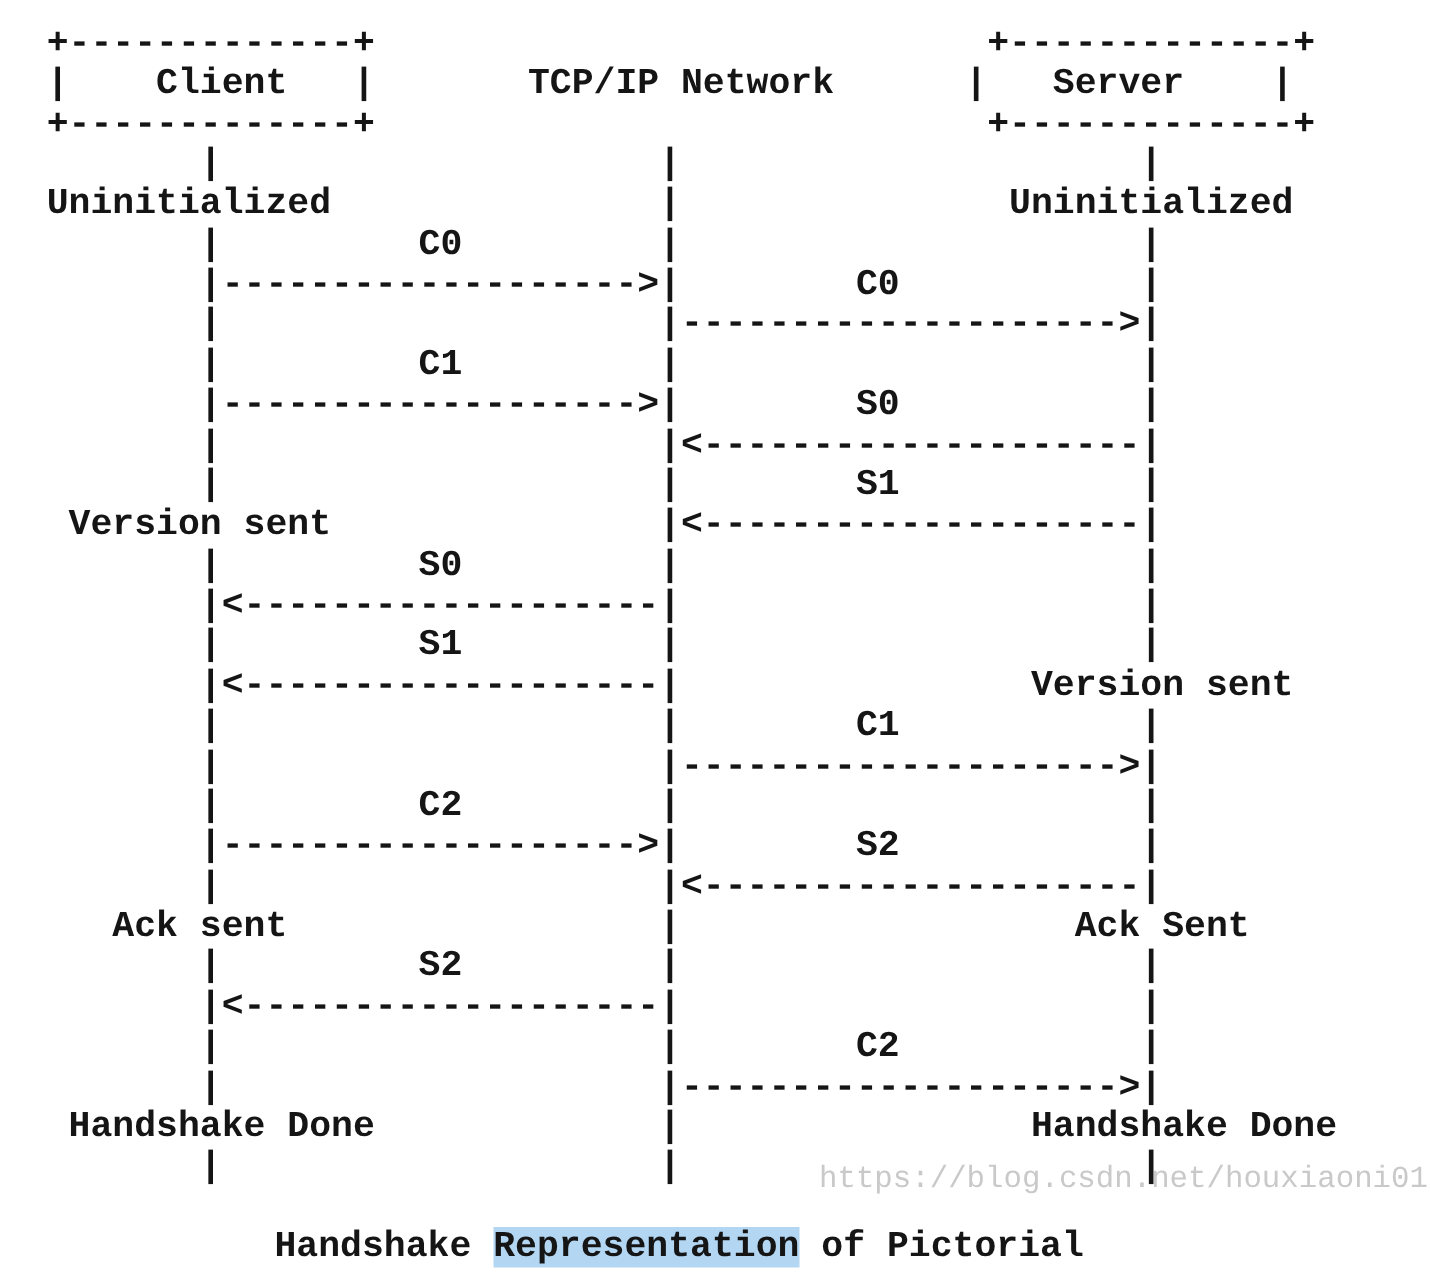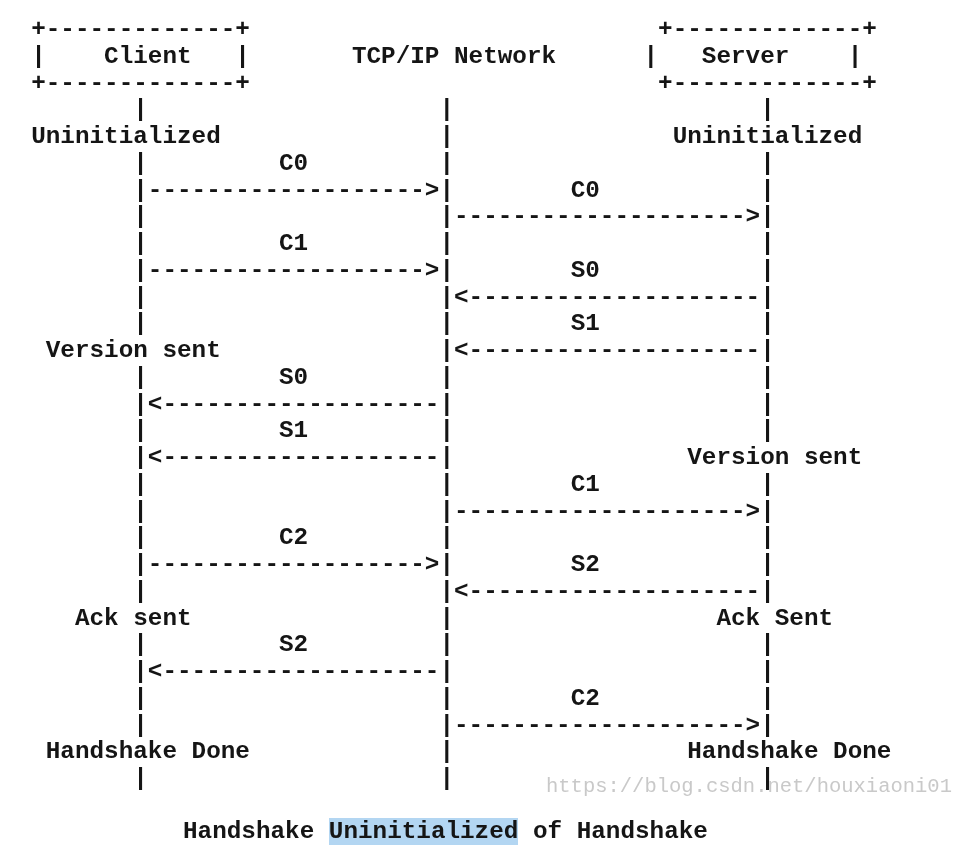--- a/index.html
+++ b/index.html
@@ -87,14 +87,14 @@
      Ack sent                 |                  Ack Sent
          |         S2         |                     |
          |&lt;-------------------|                     |
          |                    |        C2           |
          |                    |--------------------&gt;|
    Handshake Done             |                Handshake Done
          |                    |                     |</pre>
 
   <div class="watermark">https://blog.csdn.net/houxiaoni01</div>
 
-  <div class="caption"><span>Handshake </span><span class="hl">Uninitialized</span><span> of Handshake</span></div>
+  <div class="caption"><span>Handshake </span><span class="hl">Representation</span><span> of Pictorial</span></div>
 </div>
 
 </body></html>

